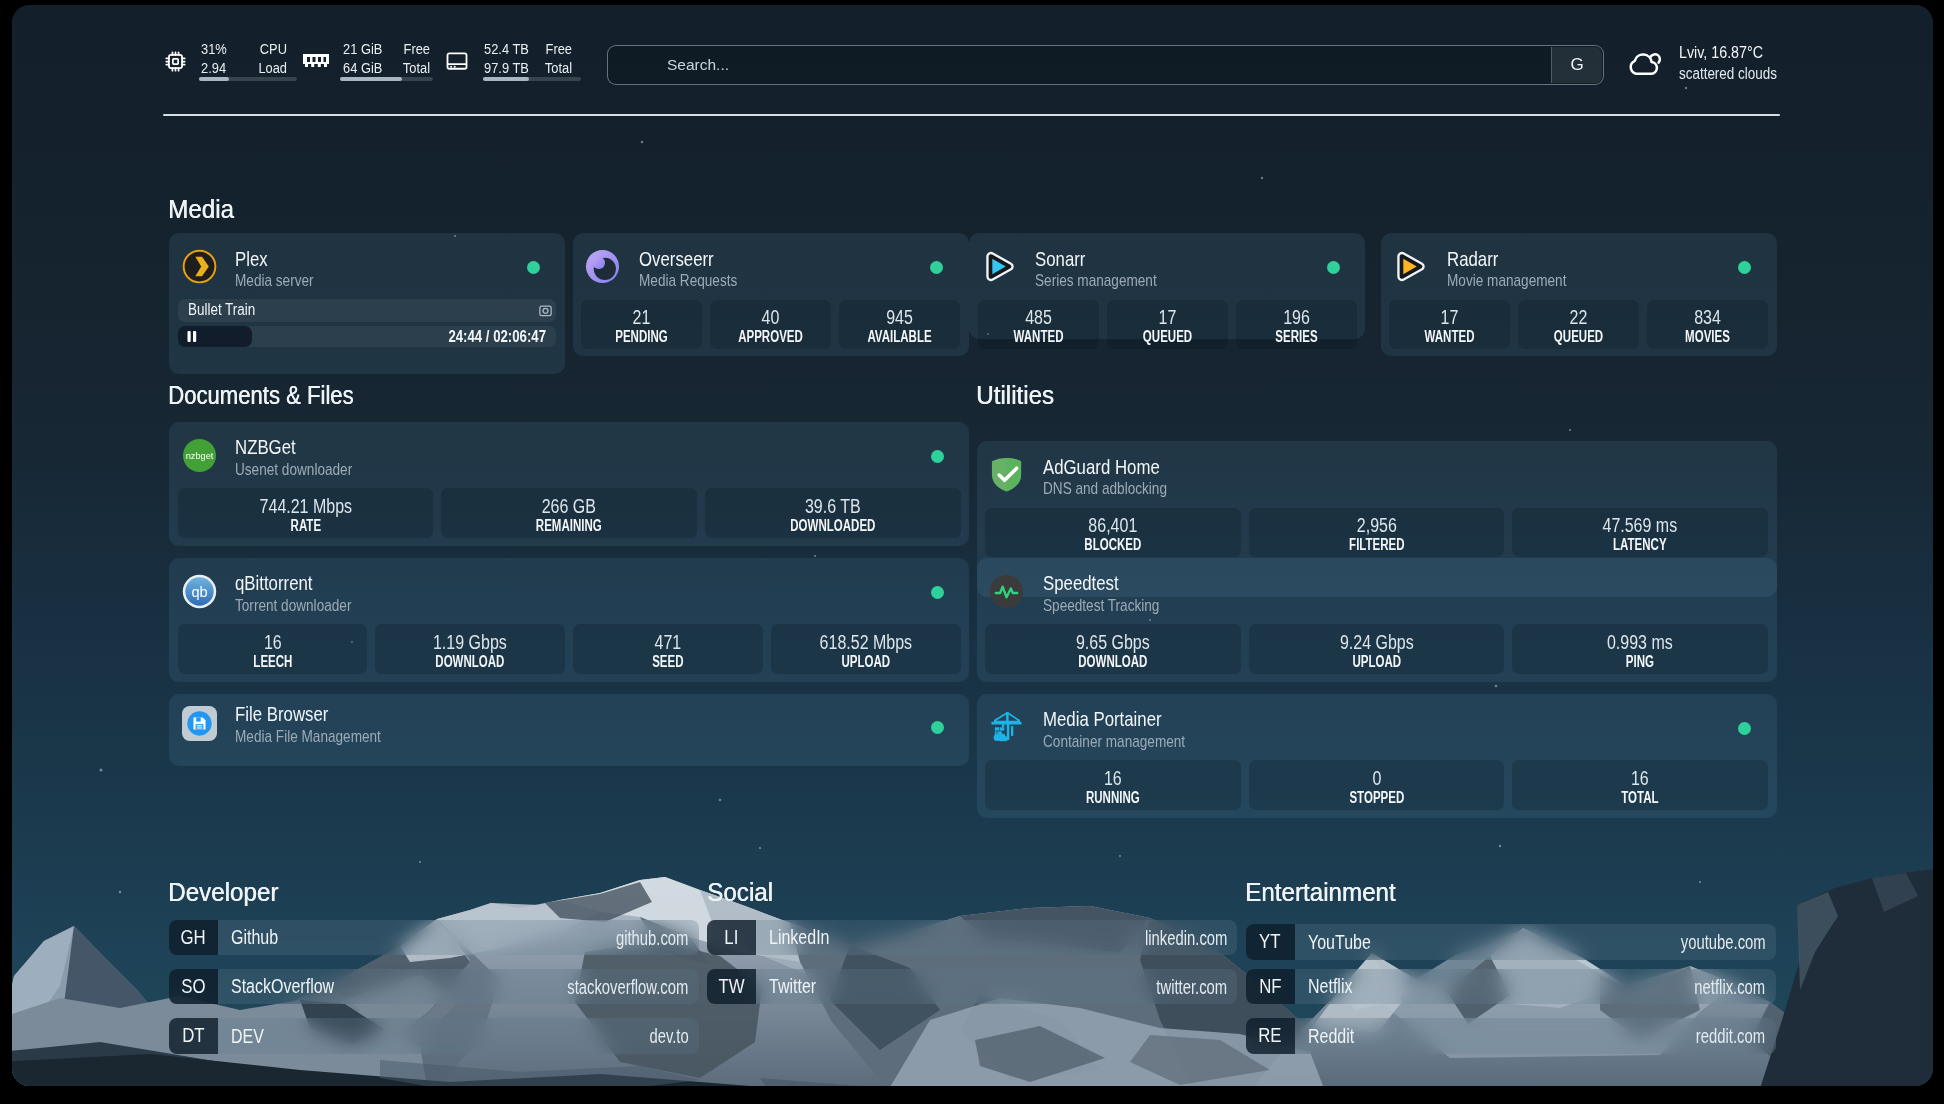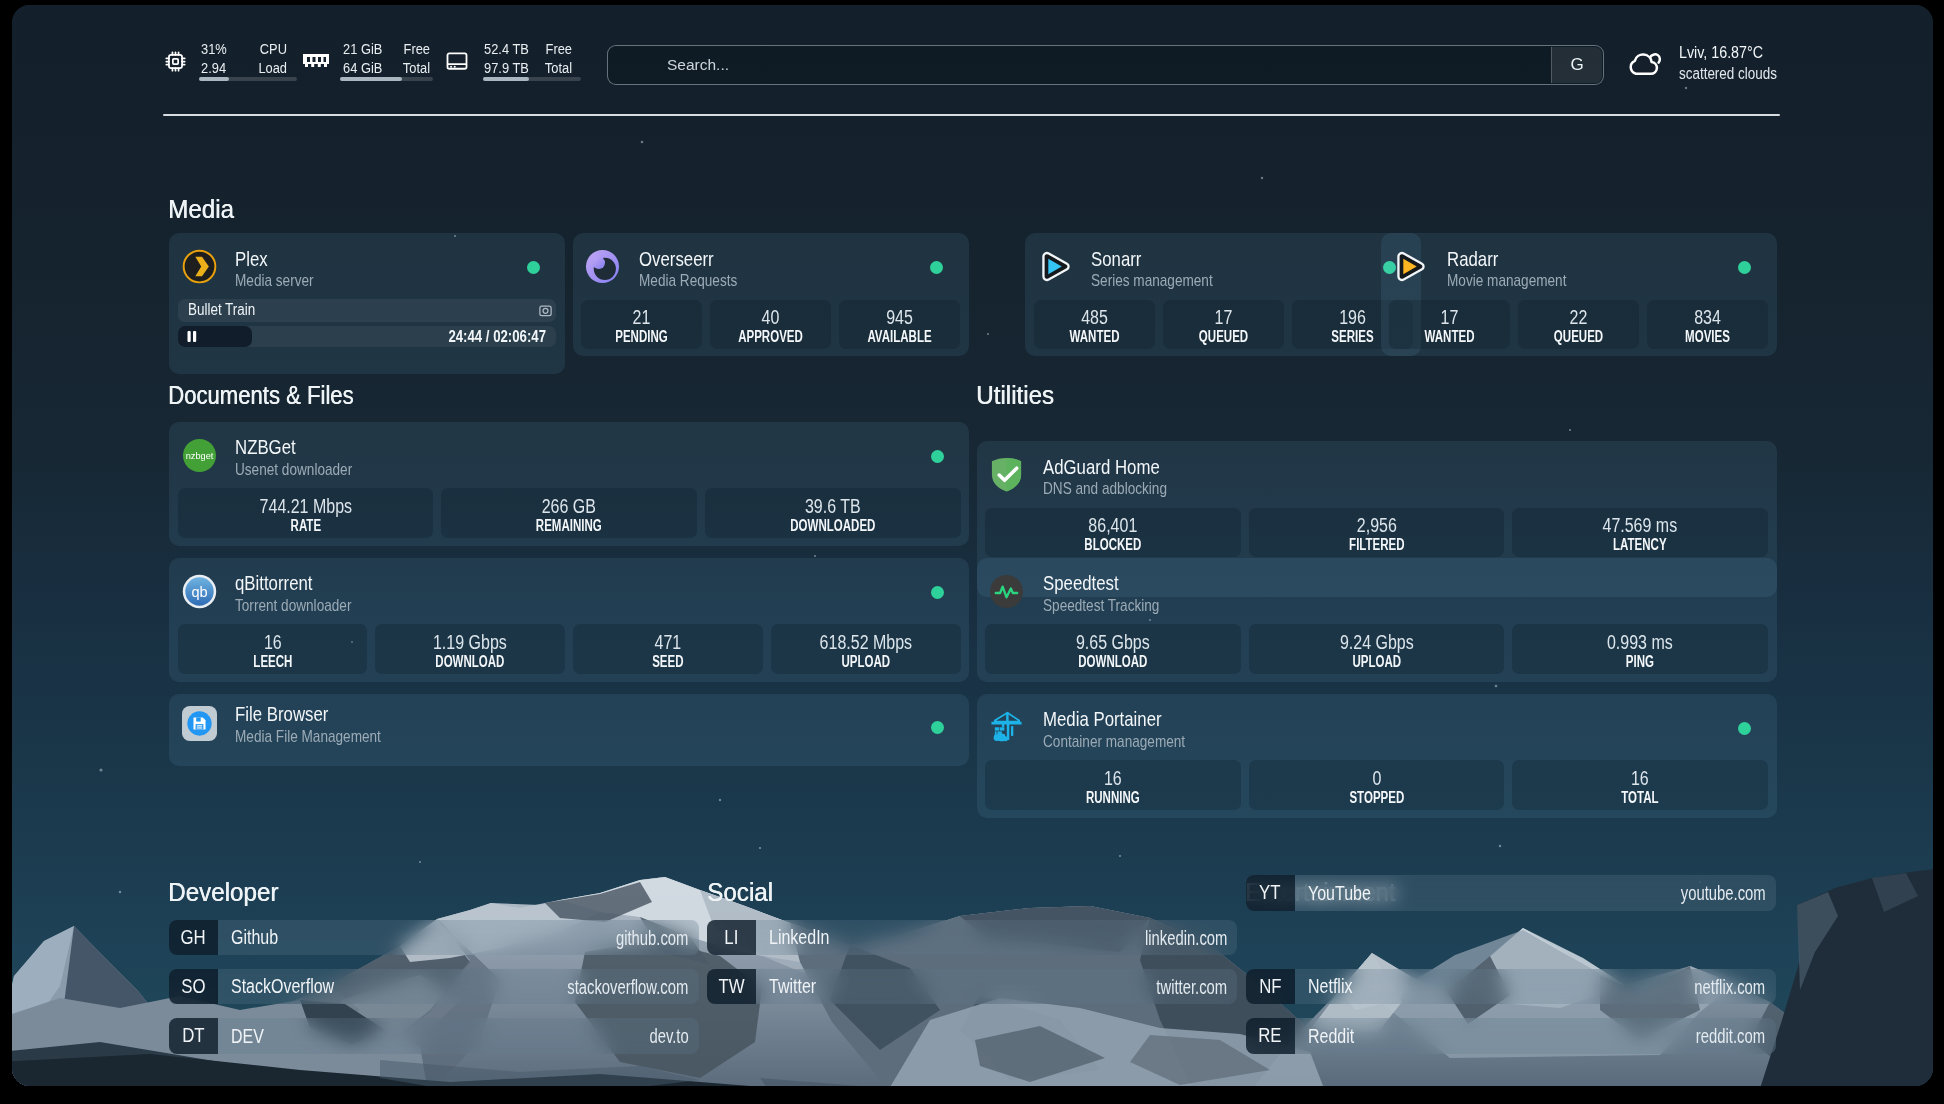--- a/index.html
+++ b/index.html
@@ -235,21 +235,21 @@
               <div class="v">40</div>
               <div class="l">APPROVED</div>
             </div>
       <div class="stat">
               <div class="v">945</div>
               <div class="l">AVAILABLE</div>
             </div>
     </div>
   </div>
 
-  <div class="card" style="left:1025px;top:233px;width:396px;height:123px;">
+  <div class="card" style="left:969px;top:233px;width:396px;height:106px;">
     <svg class="cicon" viewBox="0 0 36 36">
             <path d="M11 4.6 L29.8 15.2 a3.2 3.2 0 0 1 0 5.6 L11 31.4 a3.6 3.6 0 0 1 -5.4 -3.1 V7.7 A3.6 3.6 0 0 1 11 4.6 Z" fill="#14191e" stroke="#f2f5f7" stroke-width="2.4"></path>
             <path d="M10.6 10 L24.4 18 L10.6 26 Z" fill="#35c5f4"></path>
           </svg>
     <div class="ctitle">Sonarr</div>
           <div class="csub">Series management</div>
     <div class="dot" style="left:357.5px;top:28px;"></div>
     <div class="stats">
       <div class="stat">
               <div class="v">485</div>
@@ -473,21 +473,21 @@
           <span class="ab"><i>LI</i></span>
           <span class="nm">LinkedIn</span>
           <span class="url">linkedin.com</span>
         </div>
   <div class="bkrow" style="left:707px;top:968.8px;">
           <span class="ab"><i>TW</i></span>
           <span class="nm">Twitter</span>
           <span class="url">twitter.com</span>
         </div>
 
-  <div class="bkrow" style="left:1245.5px;top:875px;padding-left:20px;">
+  <div class="bkrow" style="left:1245.5px;top:924px;padding-left:20px;">
           <span class="ab"><i>YT</i></span>
           <span class="nm">YouTube</span>
           <span class="url">youtube.com</span>
         </div>
   <div class="bkrow" style="left:1245.5px;top:968.8px;">
           <span class="ab"><i>NF</i></span>
           <span class="nm">Netflix</span>
           <span class="url">netflix.com</span>
         </div>
   <div class="bkrow" style="left:1245.5px;top:1018.2px;">

